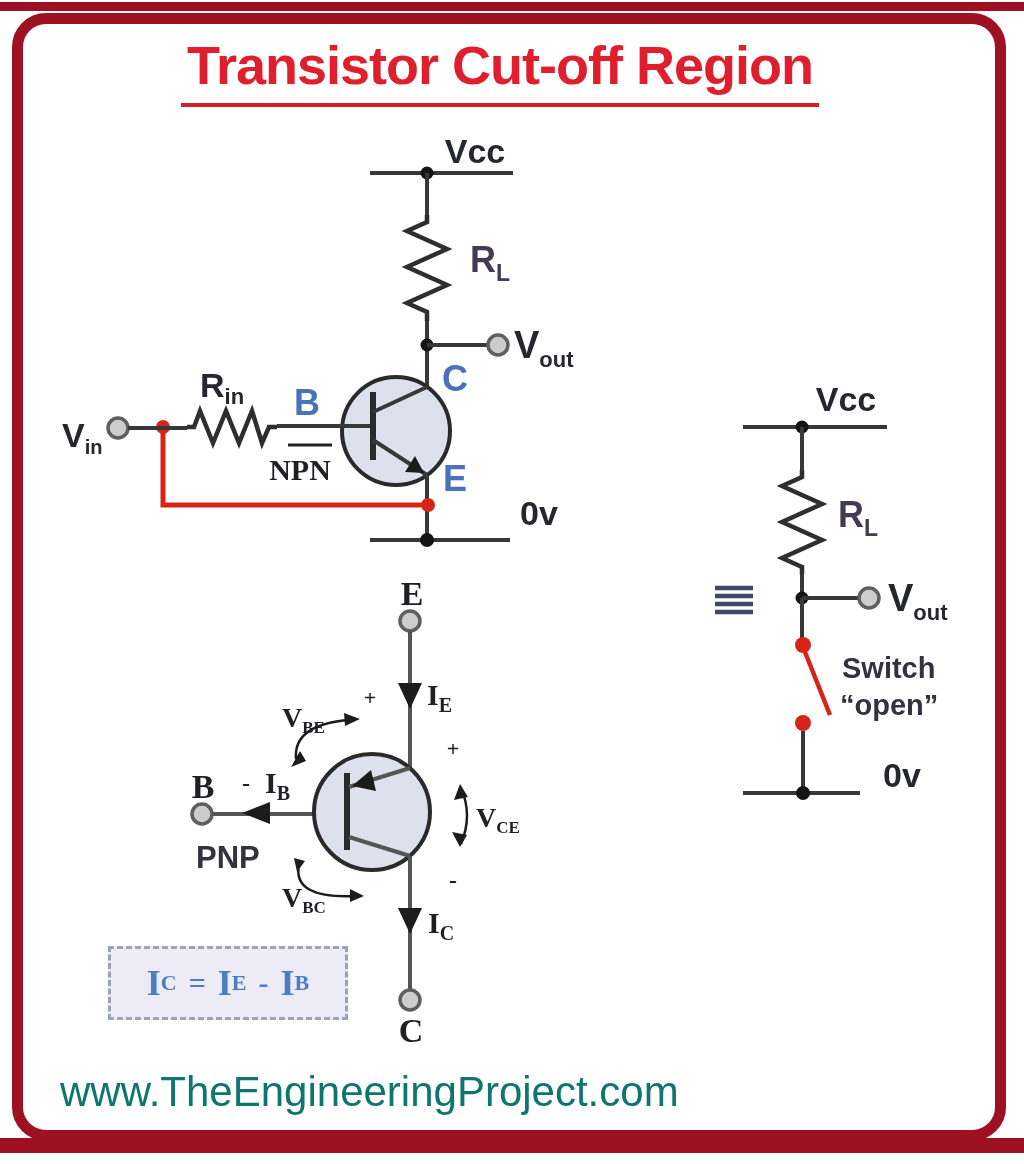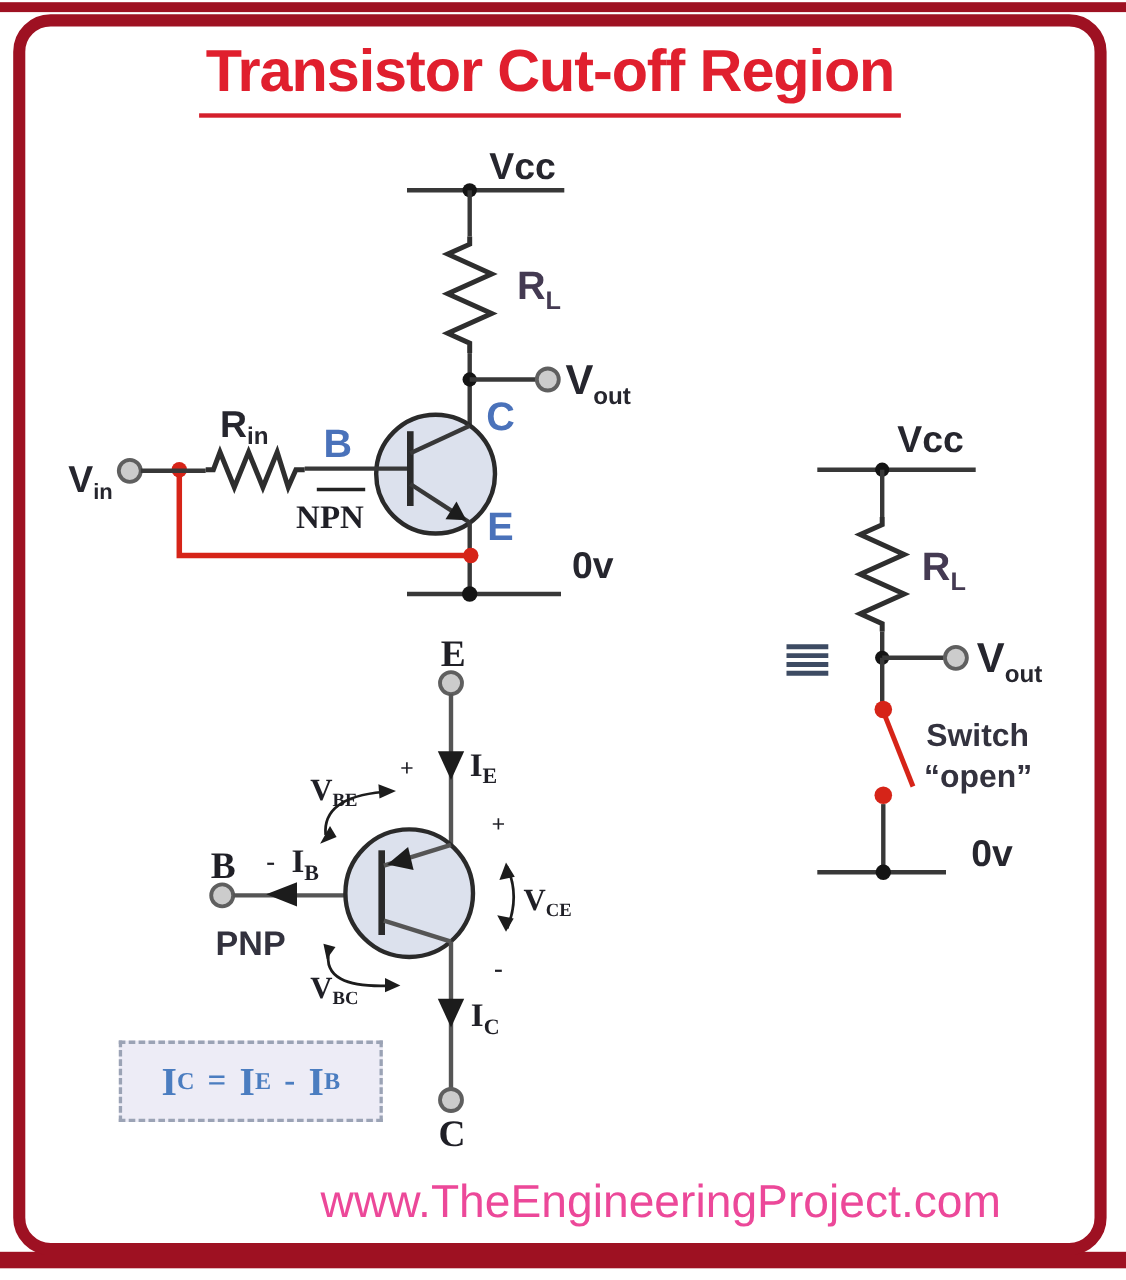--- a/index.html
+++ b/index.html
@@ -33,22 +33,22 @@
   .trl{fill:#443a52;}
   .tsw{fill:#33323e;}
   #formula-box{position:absolute;left:108px;top:946px;width:234px;height:68px;
                background:#edecf6;border:3px dashed #9ba3b5;display:flex;
                align-items:center;justify-content:center;}
   .fi{font-family:"Liberation Serif",serif;font-weight:bold;font-size:36px;color:#4b7dc0;}
   .fsub{font-family:"Liberation Serif",serif;font-weight:bold;font-size:22px;color:#4b7dc0;
         vertical-align:-8px;}
   .fop{font-family:"Liberation Serif",serif;font-weight:bold;font-size:30px;color:#4b7dc0;
        margin:0 12px;}
-  #site-url{position:absolute;left:60px;top:1068px;width:850px;text-align:right;
-            font-size:42px;color:#ec4899;}
+  #site-url{position:absolute;left:60px;top:1068px;width:850px;text-align:left;
+            font-size:42px;color:#0f766e;}
 </style>
 </head>
 <body>
 
 <div id="page">
   <div id="band-top" class="band"></div>
   <div id="band-bottom" class="band"></div>
   <div id="frame"></div>
 
   <div id="title-wrap">

